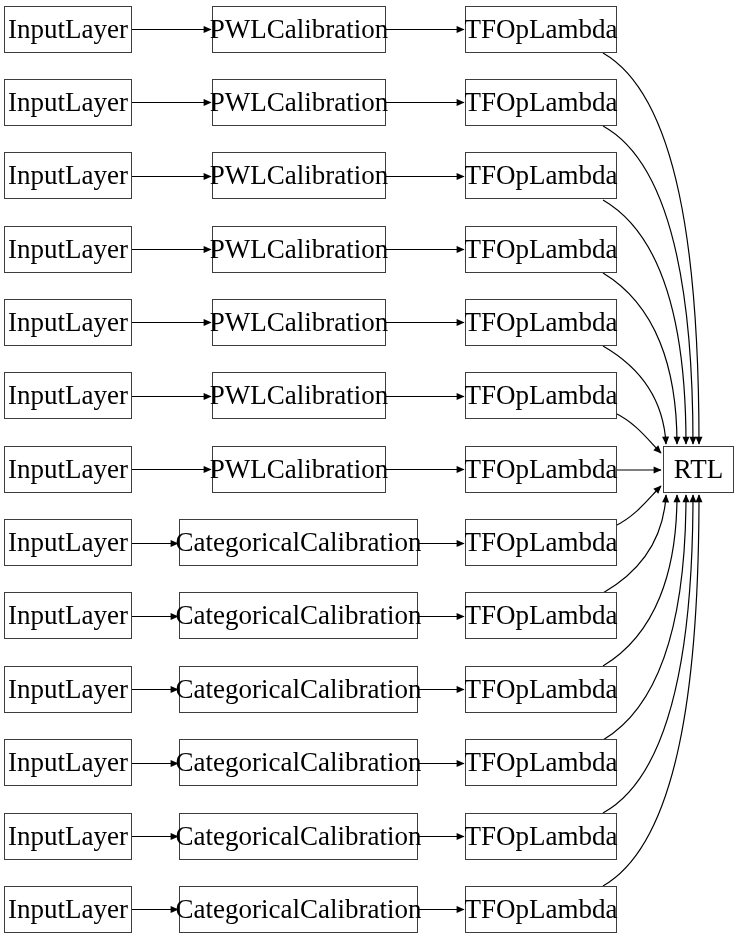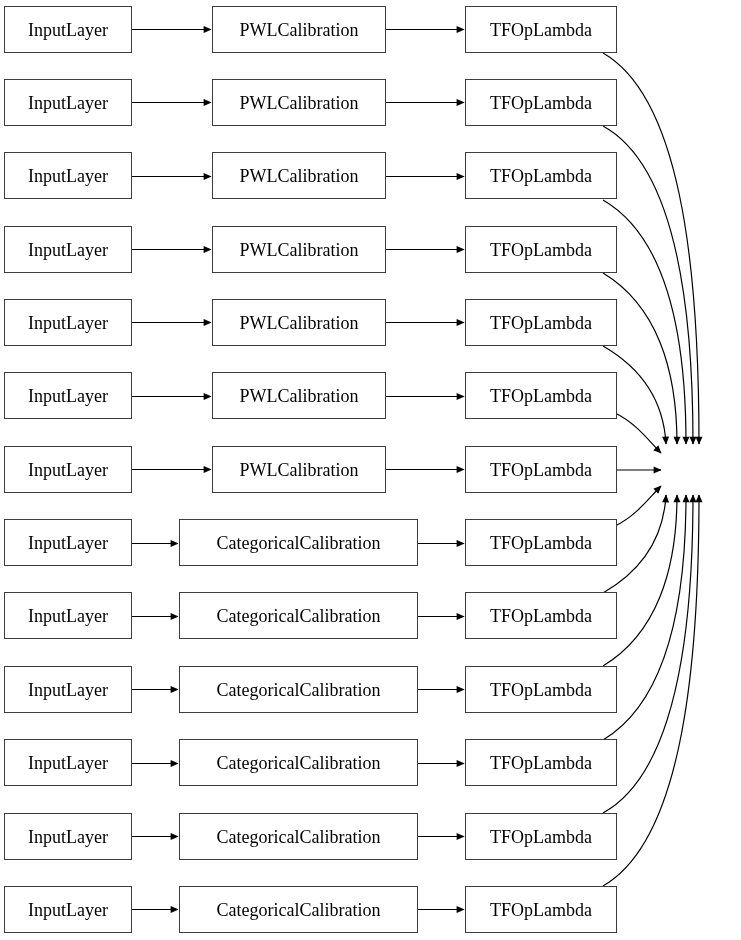--- a/index.html
+++ b/index.html
@@ -24,21 +24,21 @@
   }
   .node {
     position: absolute;
     box-sizing: border-box;
     display: flex;
     align-items: center;
     justify-content: center;
     background: #ffffff;
     border: 1.4px solid #3d3d3d;
     color: #000000;
-    font-size: 18px;
+    font-size: 27px;
     line-height: 1;
     white-space: nowrap;
   }
 </style>
 </head>
 <body>
 
 <div id="stage">
 
   <svg id="edges" viewBox="0 0 741 940" xmlns="http://www.w3.org/2000/svg">
@@ -125,13 +125,14 @@
       <div class="node" style="left: 179px; top: 739px; width: 239px; height: 47px;">CategoricalCalibration</div>
       <div class="node" style="left: 465px; top: 739px; width: 152px; height: 47px;">TFOpLambda</div>
       <div class="node" style="left: 4px; top: 813px; width: 128px; height: 47px;">InputLayer</div>
       <div class="node" style="left: 179px; top: 813px; width: 239px; height: 47px;">CategoricalCalibration</div>
       <div class="node" style="left: 465px; top: 813px; width: 152px; height: 47px;">TFOpLambda</div>
       <div class="node" style="left: 4px; top: 886px; width: 128px; height: 47px;">InputLayer</div>
       <div class="node" style="left: 179px; top: 886px; width: 239px; height: 47px;">CategoricalCalibration</div>
       <div class="node" style="left: 465px; top: 886px; width: 152px; height: 47px;">TFOpLambda</div>
     </div>
 
+  <div class="node" id="rtl-node" style="left:663px; top:446px; width:71px; height:47px;">RTL</div>
 </div>
 
 </body></html>

